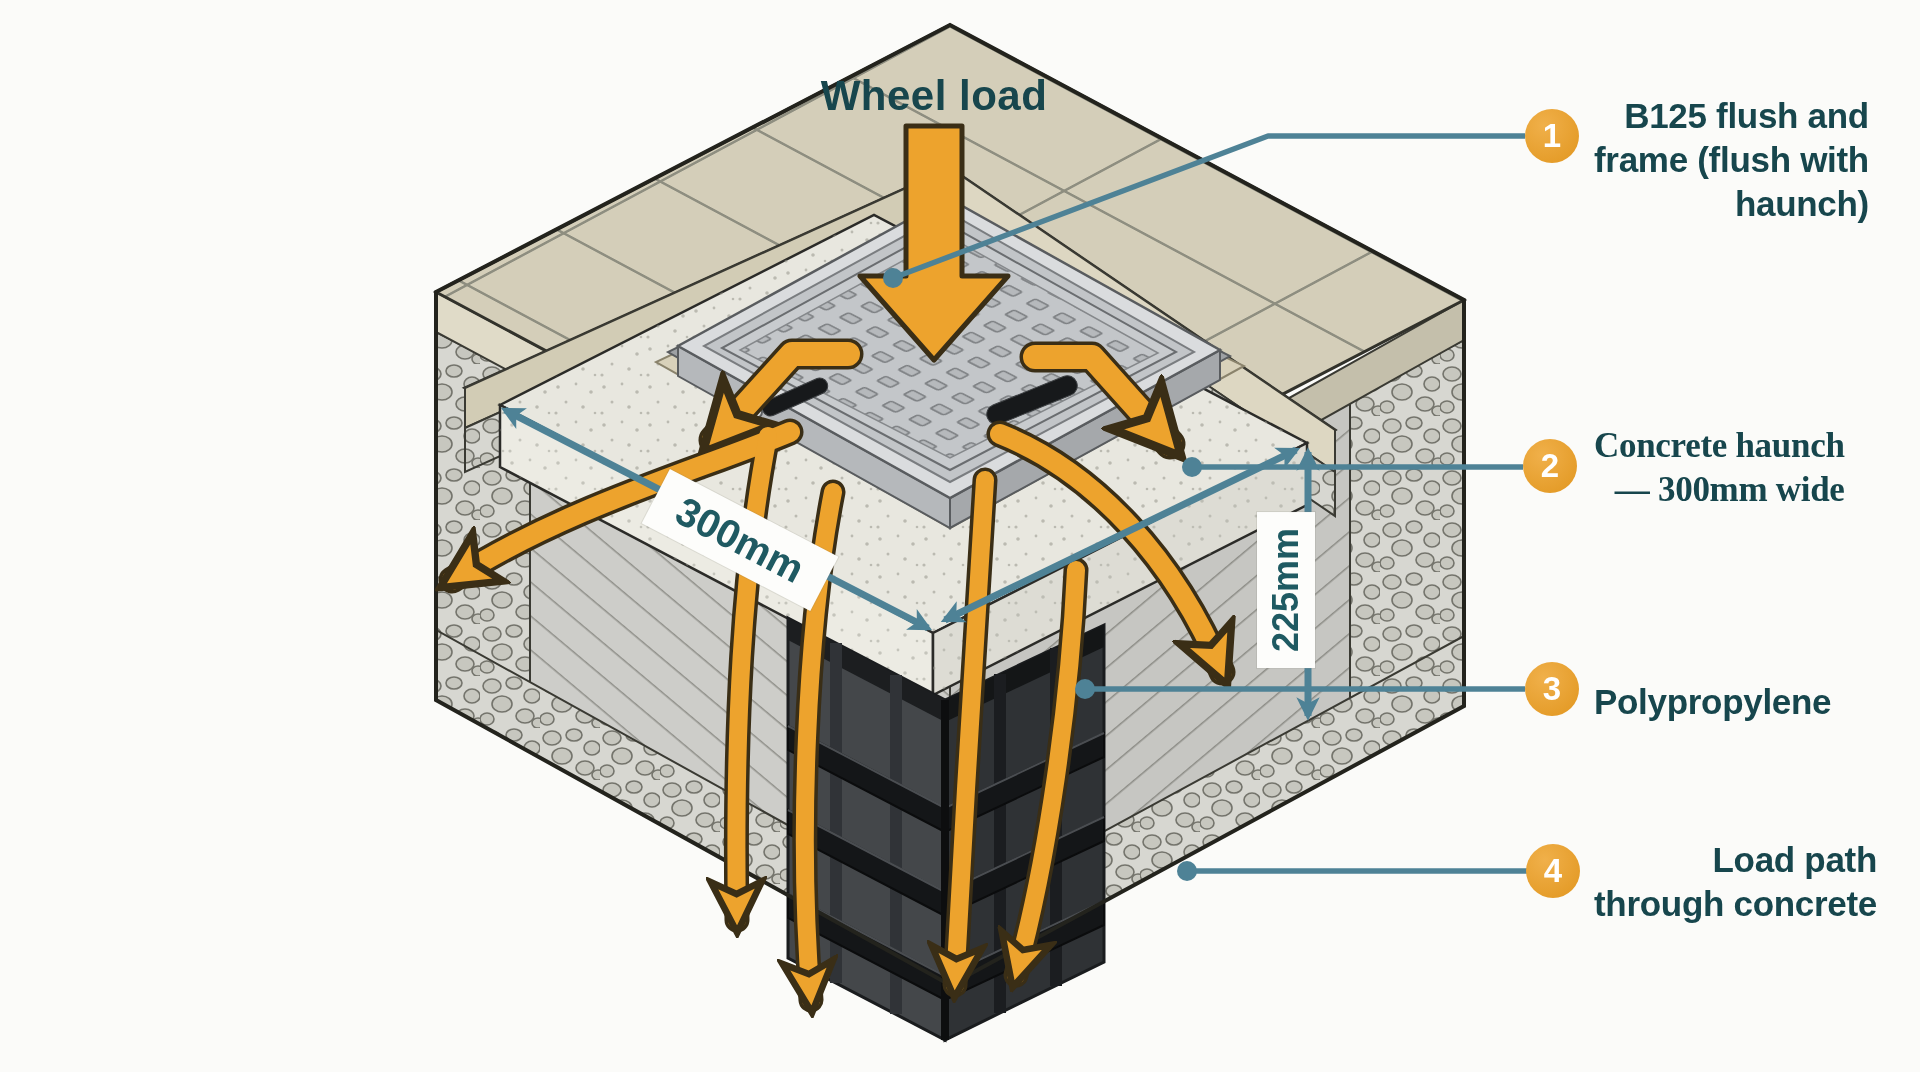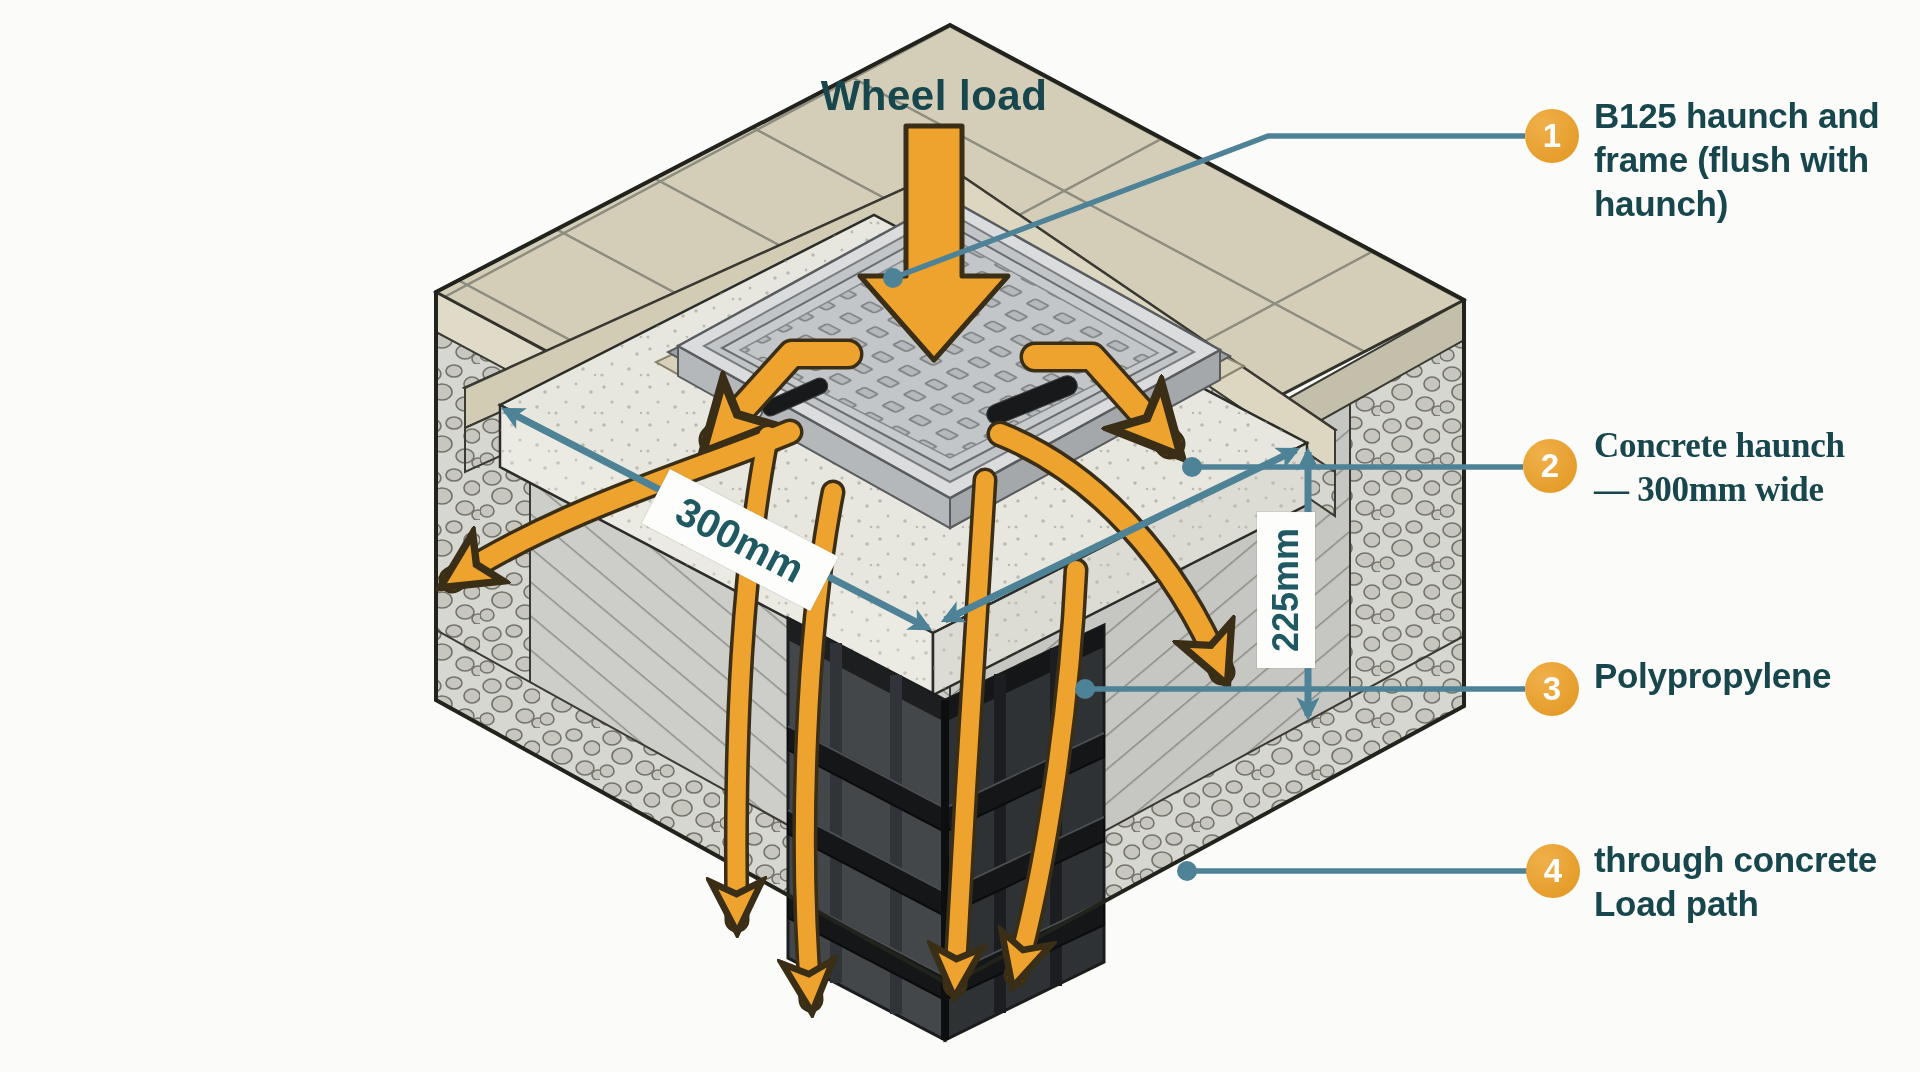--- a/index.html
+++ b/index.html
@@ -1,17 +1,17 @@
 <!DOCTYPE html>
 <html><head>
 <meta charset="utf-8">
 <style>
   html,body{margin:0;padding:0;background:#fbfbf9;}
   #stage{position:relative;width:1920px;height:1072px;overflow:hidden;background:#fbfbf9;
-         font-family:"Liberation Sans",sans-serif;}
+         font-family:"Liberation Sans",sans-serif;text-align:right;}
   #art{position:absolute;left:0;top:0;}
   .overlay{position:absolute;z-index:5;}
   .wheel-load{left:934px;top:72px;transform:translateX(-50%);
     font-size:42px;font-weight:700;color:#17464d;letter-spacing:0.5px;white-space:nowrap;}
   .dim-label{background:#fdfdfb;color:#1f5a62;font-weight:700;white-space:nowrap;
     box-shadow:0 0 0 1px rgba(120,120,110,0.15);}
   .dim-300{left:740px;top:540px;font-size:40px;padding:8px 26px;
     transform:translate(-50%,-50%) rotate(27.5deg);}
   .dim-225{left:1286px;top:590px;font-size:36px;padding:8px 16px;
     transform:translate(-50%,-50%) rotate(-90deg);}
@@ -201,42 +201,42 @@
 </svg>
 
 <div class="overlay wheel-load">Wheel load</div>
 
 <div class="overlay dim-label dim-300">300mm</div>
 <div class="overlay dim-label dim-225">225mm</div>
 
 <div class="callout">
   <div class="badge" style="left:1525px;top:109px;">1</div>
   <div class="ctext" style="left:1594px;top:94px;">
-    <span>B125 haunch and</span>
+    <span>B125 flush and</span>
     <span>frame (flush with</span>
     <span>haunch)</span>
   </div>
 </div>
 
 <div class="callout">
   <div class="badge" style="left:1523px;top:439px;">2</div>
   <div class="ctext" style="left:1594px;top:424px;font-family:Liberation Serif, serif;">
     <span>Concrete haunch</span>
     <span>— 300mm wide</span>
   </div>
 </div>
 
 <div class="callout">
   <div class="badge" style="left:1525px;top:662px;">3</div>
-  <div class="ctext" style="left:1594px;top:654px;">
+  <div class="ctext" style="left:1594px;top:680px;">
     <span>Polypropylene</span>
   </div>
 </div>
 
 <div class="callout">
   <div class="badge" style="left:1526px;top:844px;">4</div>
   <div class="ctext" style="left:1594px;top:838px;">
+    <span>Load path</span>
     <span>through concrete</span>
-    <span>Load path</span>
   </div>
 </div>
 
 </div>
 
 </body></html>

